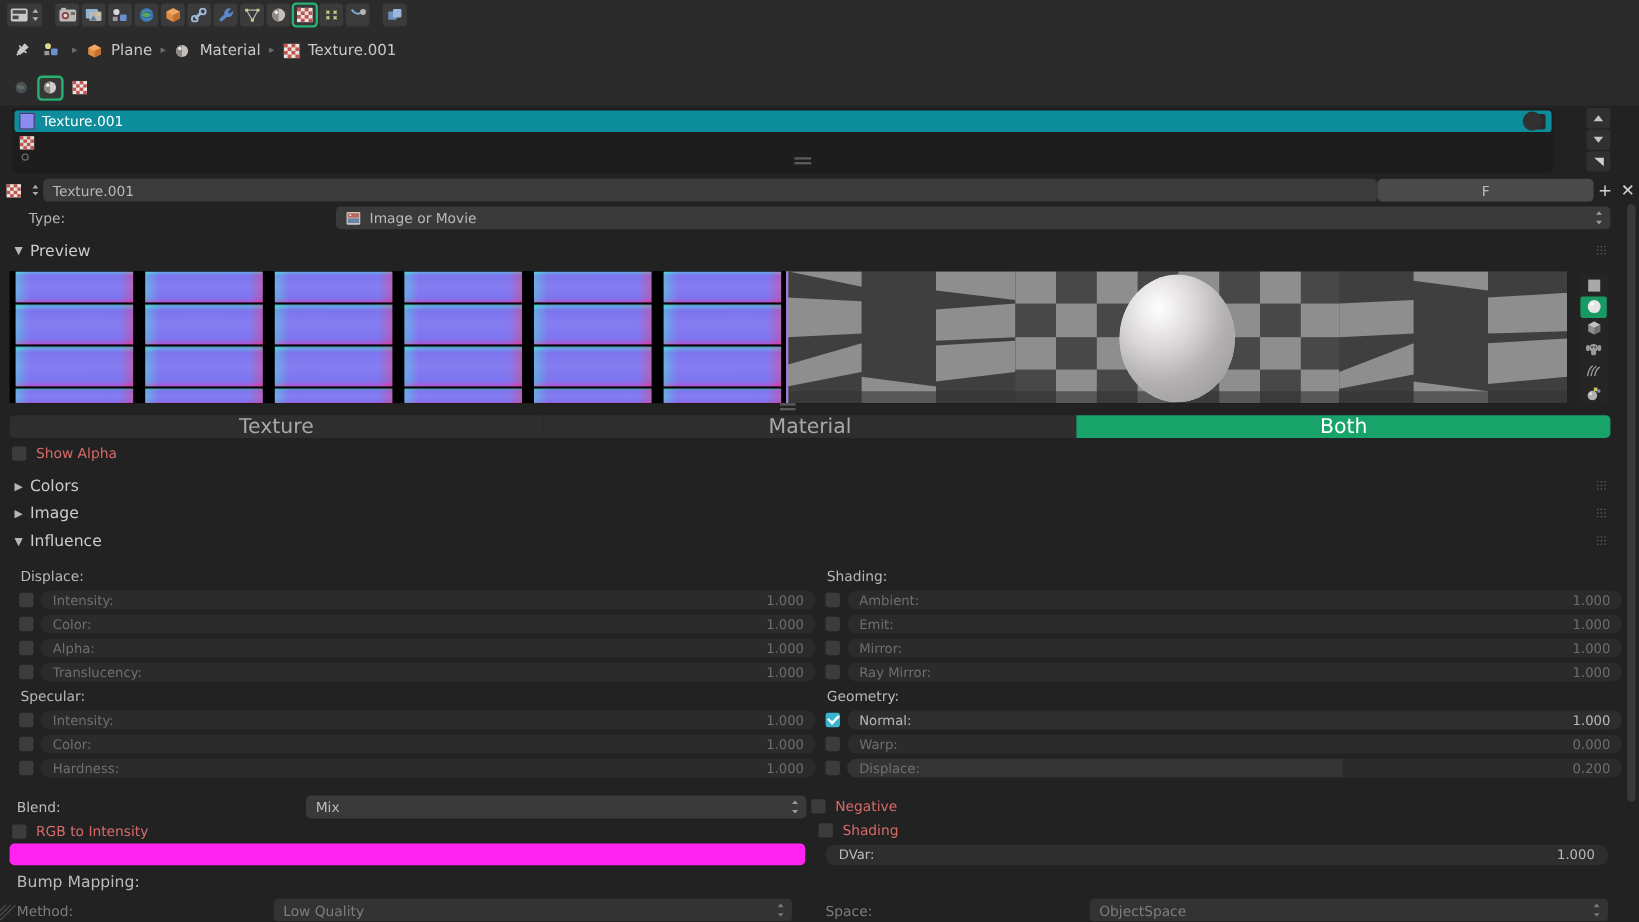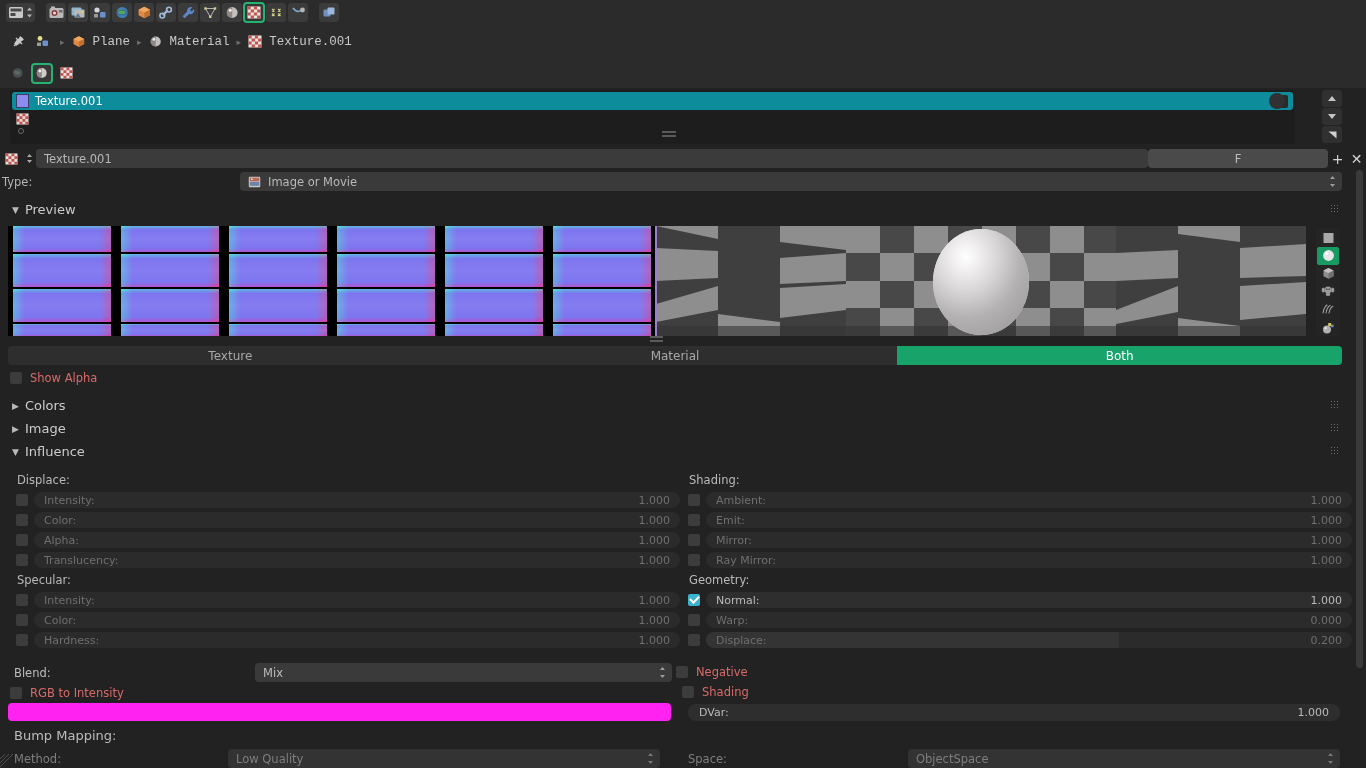--- a/index.html
+++ b/index.html
@@ -31,21 +31,21 @@
   .editor-sel {
     display: flex; align-items: center; background: #3b3b3b;
     border-radius: 3px; height: 19px; padding: 0 2px; gap: 2px;
   }
 
   
   .breadcrumb {
     position: absolute; left: 0; top: 25px; width: 1366px; height: 33px;
     background: #2b2b2b; display: flex; align-items: center; padding-left: 8px; gap: 5px;
   }
-  .crumb { display: flex; align-items: center; gap: 7px; font-family: Liberation Mono, monospace; }
+  .crumb { display: flex; align-items: flex-end; gap: 7px; }
   .crumb-label { font-size: 12.5px; color: #c8c8c8; }
   .crumb-arrow { color: #6d6d6d; font-size: 9px; margin: 0 2px; }
 
   
   .ctxrow {
     position: absolute; left: 0; top: 58px; width: 1366px; height: 30px;
     background: #2b2b2b; display: flex; align-items: center; padding-left: 8px; gap: 4px;
   }
   .ctxbtn { width: 20px; height: 19px; border-radius: 3px; display:flex; align-items:center; justify-content:center; }
   .ctxbtn.sel { background: #373737; outline: 2px solid #24b371; outline-offset:-1px; }
@@ -86,21 +86,21 @@
     display:flex; align-items:center; padding-left: 8px; color:#b8b8b8; font-size:11.5px; margin-right:0;
   }
   .id-fake { width: 1082px; }
   .id-F { width: 180px; height: 19px; background: #4a4a4a; border-radius: 4px;
           display:flex; align-items:center; justify-content:center; color:#bcbcbc; font-size:11.5px; }
   .id-plus, .id-x { width: 19px; height: 19px; display:flex; align-items:center; justify-content:center;
                     color:#d4d4d4; font-size:14px; }
 
   
   .typerow { position: absolute; left: 0; top: 171px; width: 1366px; height: 21px; display:flex; align-items:center; }
-  .typerow .lbl { width: 240px; padding-left: 2px; color:#b5b5b5; font-size:11.5px; }
+  .typerow .lbl { width: 280px; padding-left: 24px; color:#b5b5b5; font-size:11.5px; }
   .type-menu {
     flex: 1; margin-right: 24px; height: 19px; background: #3a3a3a; border-radius: 4px;
     display:flex; align-items:center; gap:7px; padding-left: 8px; position: relative; color:#b9b9b9; font-size:11.5px;
   }
   .menu-arrows { position:absolute; right:6px; top:3px; display:flex; flex-direction:column; align-items:center; gap:1px; }
 
   
   .panel-h {
     position: absolute; left: 0; width: 1366px; height: 23px;
     display: flex; align-items: center; padding-left: 12px; gap: 6px;
@@ -126,21 +126,21 @@
   .prev-types {
     position: absolute; left: 1316px; top: 228px; width: 24px; height: 108px;
     background: #252525; border-radius: 3px; display:flex; flex-direction: column; align-items:center; padding-top:1px;
   }
   .ptbtn { width: 22px; height: 18px; display:flex; align-items:center; justify-content:center; border-radius:2px; }
   .ptbtn.sel { background:#179b62; }
 
   
   .prevtabs { position:absolute; left: 8px; top: 346px; width: 1334px; height: 19px; display:flex; }
   .ptab { flex: 1; height: 19px; background: #2e2e2e; display:flex; align-items:center; justify-content:center;
-          color:#a8a8a8; font-size:12px; }
+          color:#a8a8a8; font-size:17px; }
   .ptab:first-child { border-radius: 4px 0 0 4px; }
   .ptab:last-child { border-radius: 0 4px 4px 0; }
   .ptab.on { background: #17a36a; color:#ffffff; }
 
   
   .chk { width: 12px; height: 12px; border-radius: 2px; background: #3c3c3c; flex:none;
          display:flex; align-items:center; justify-content:center; }
   .chk.on { background: #3ab3d0; }
   .chk.on:after { content:""; width:7px; height:4px; border-left:2px solid #fff; border-bottom:2px solid #fff;
                   transform: rotate(-45deg) translate(1px,-1px); }

